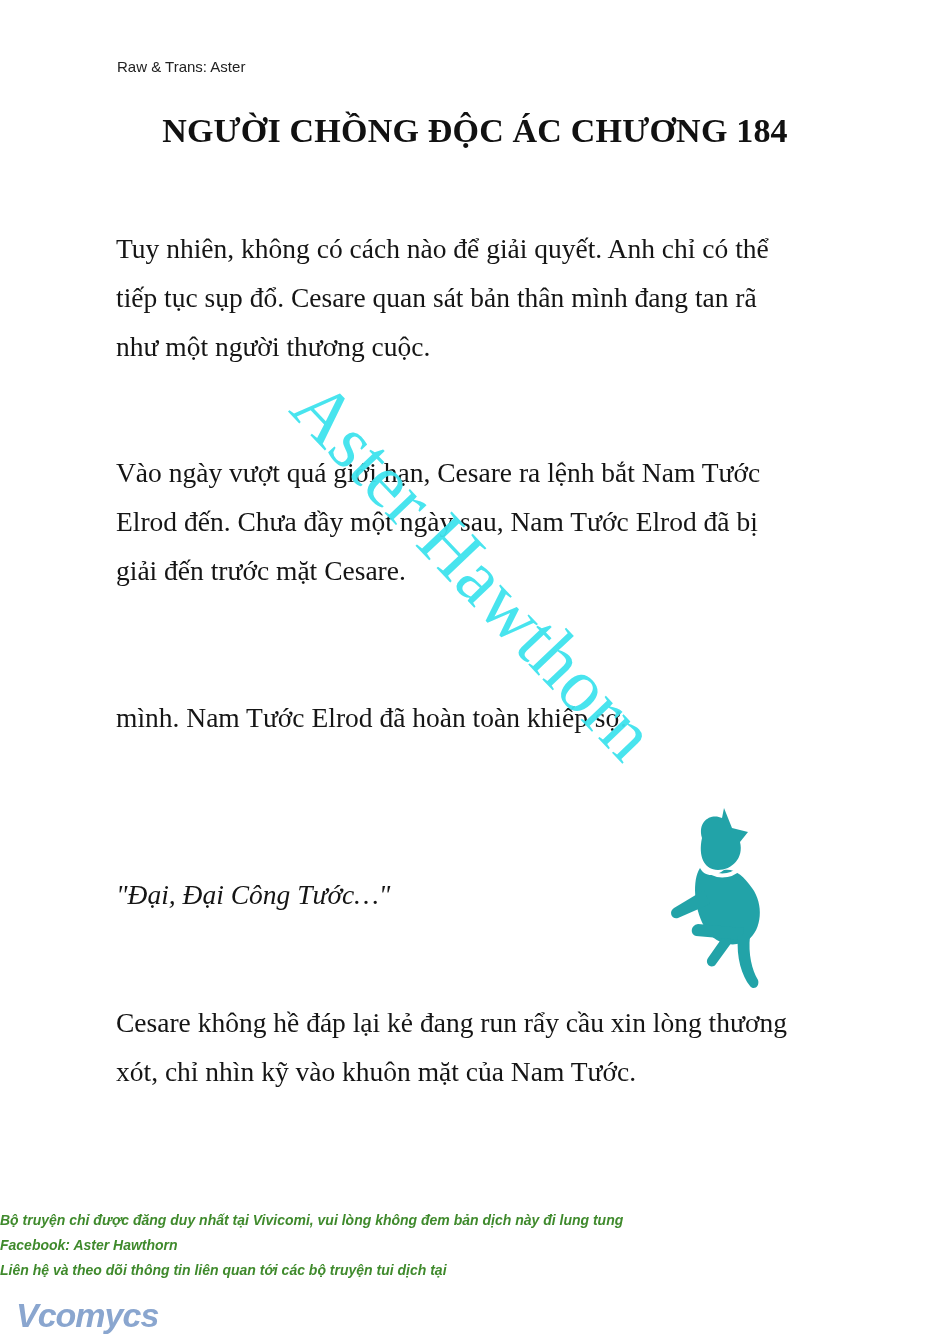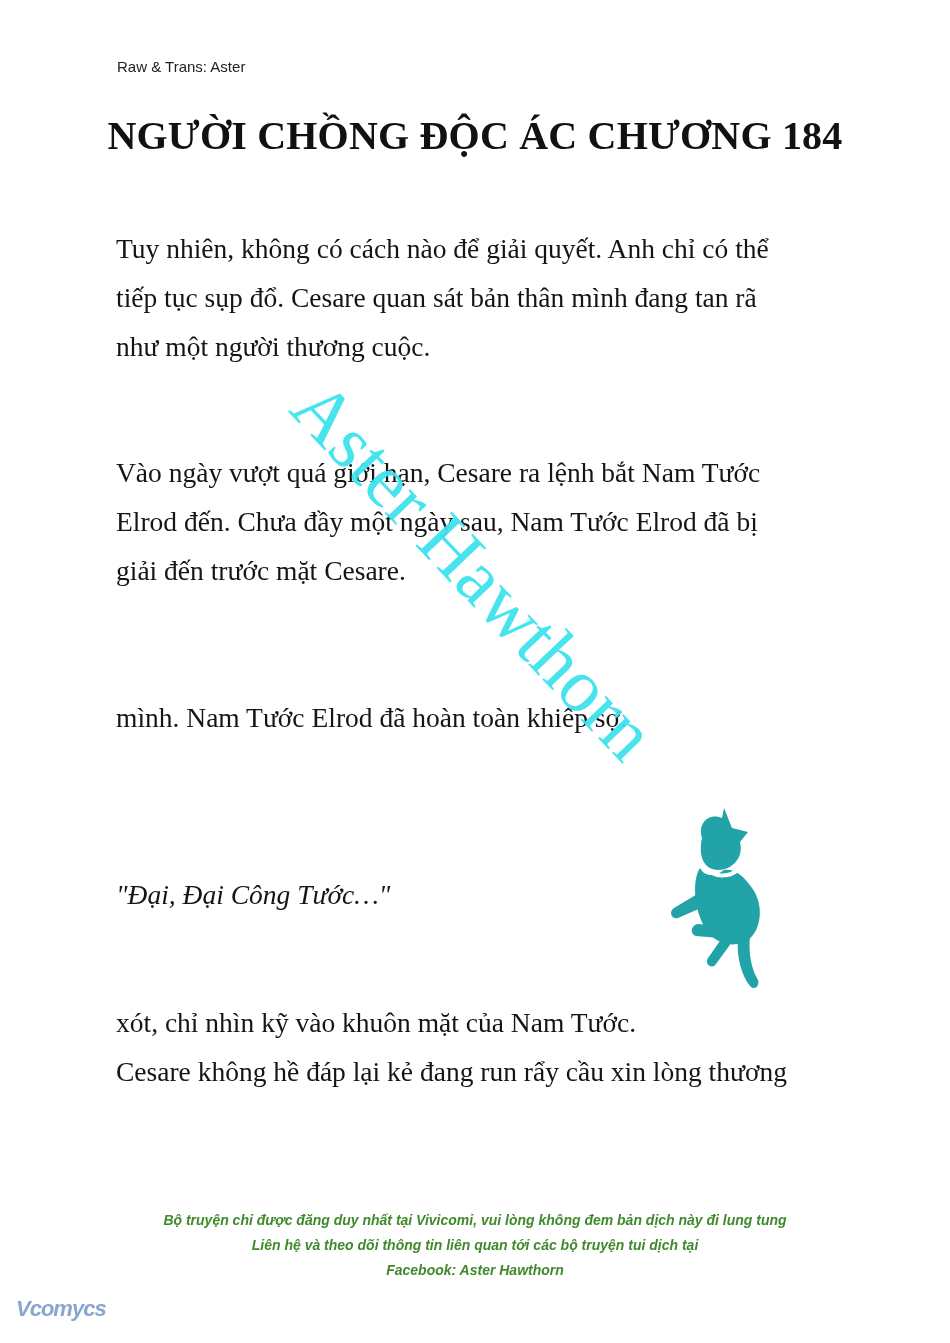--- a/index.html
+++ b/index.html
@@ -22,21 +22,21 @@
       color: #222222;
     }
     .chapter-title {
       position: absolute;
       left: 0;
       width: 950px;
       top: 112px;
       text-align: center;
       font-family: "Liberation Serif", serif;
       font-weight: bold;
-      font-size: 40px;
+      font-size: 34px;
       color: #111111;
       letter-spacing: 0.2px;
     }
     .paragraph {
       position: absolute;
       left: 116px;
       width: 720px;
       font-family: "Liberation Serif", serif;
       font-size: 27.5px;
       line-height: 49px;
@@ -64,39 +64,39 @@
       left: 652px;
       top: 808px;
       width: 130px;
       height: 185px;
     }
     .footer-notice {
       position: absolute;
       left: 0;
       width: 950px;
       top: 1208px;
-      text-align: center;
+      text-align: left;
       font-family: "Liberation Sans", sans-serif;
       font-style: italic;
       font-weight: bold;
       font-size: 14px;
       line-height: 25px;
       color: #3f8a2c;
     }
     .footer-notice div {
       margin: 0;
     }
     .vcomycs-logo {
       position: absolute;
       left: 16px;
       top: 1296px;
       font-family: "Liberation Sans", sans-serif;
       font-style: italic;
       font-weight: bold;
-      font-size: 22px;
+      font-size: 34px;
       color: #8aa6cf;
       letter-spacing: -1px;
     }
   </style>
 </head>
 <body>
 
 <div class="header-credit">Raw &amp; Trans: Aster</div>
 
 <h1 class="chapter-title" style="margin:0;">NGƯỜI CHỒNG ĐỘC ÁC CHƯƠNG 184</h1>
@@ -115,22 +115,22 @@
 
 <div class="paragraph" style="top:693px;">
   <div>mình. Nam Tước Elrod đã hoàn toàn khiếp sợ.</div>
 </div>
 
 <div class="paragraph italic" style="top:870px;">
   <div>"Đại, Đại Công Tước…"</div>
 </div>
 
 <div class="paragraph" style="top:998px;">
+  <div>Cesare không hề đáp lại kẻ đang run rẩy cầu xin lòng thương</div>
   <div>xót, chỉ nhìn kỹ vào khuôn mặt của Nam Tước.</div>
-  <div>Cesare không hề đáp lại kẻ đang run rẩy cầu xin lòng thương</div>
 </div>
 
 <div class="watermark">Aster Hawthorn</div>
 
 <svg class="cat-logo" viewBox="0 0 130 185" xmlns="http://www.w3.org/2000/svg">
   <g fill="#22a3a8">
 
     <path d="M50 30 C45 12 60 5 70 10 L72 0 L80 20 L96 24 L88 34 C92 50 80 62 66 62 C52 62 46 48 50 30 Z"></path>
 
     <path d="M48 60 C40 72 42 100 52 118 C62 138 84 140 96 132 C110 122 112 96 100 80 C92 68 82 60 72 62 C62 70 52 68 48 60 Z"></path>
@@ -142,17 +142,17 @@
     <path d="M70 130 L56 150 C52 156 60 162 64 156 L80 134 Z"></path>
 
     <path d="M86 128 C84 150 90 168 98 178 C102 183 108 178 106 172 C100 162 96 146 98 128 Z"></path>
   </g>
 
   <path d="M54 60 C62 70 78 70 88 60" stroke="#ffffff" stroke-width="4" fill="none" stroke-linecap="round"></path>
 </svg>
 
 <div class="footer-notice">
   <div>Bộ truyện chỉ được đăng duy nhất tại Vivicomi, vui lòng không đem bản dịch này đi lung tung</div>
+  <div>Facebook: Aster Hawthorn</div>
   <div>Liên hệ và theo dõi thông tin liên quan tới các bộ truyện tui dịch tại</div>
-  <div>Facebook: Aster Hawthorn</div>
 </div>
 
 <div class="vcomycs-logo">Vcomycs</div>
 
 </body></html>

